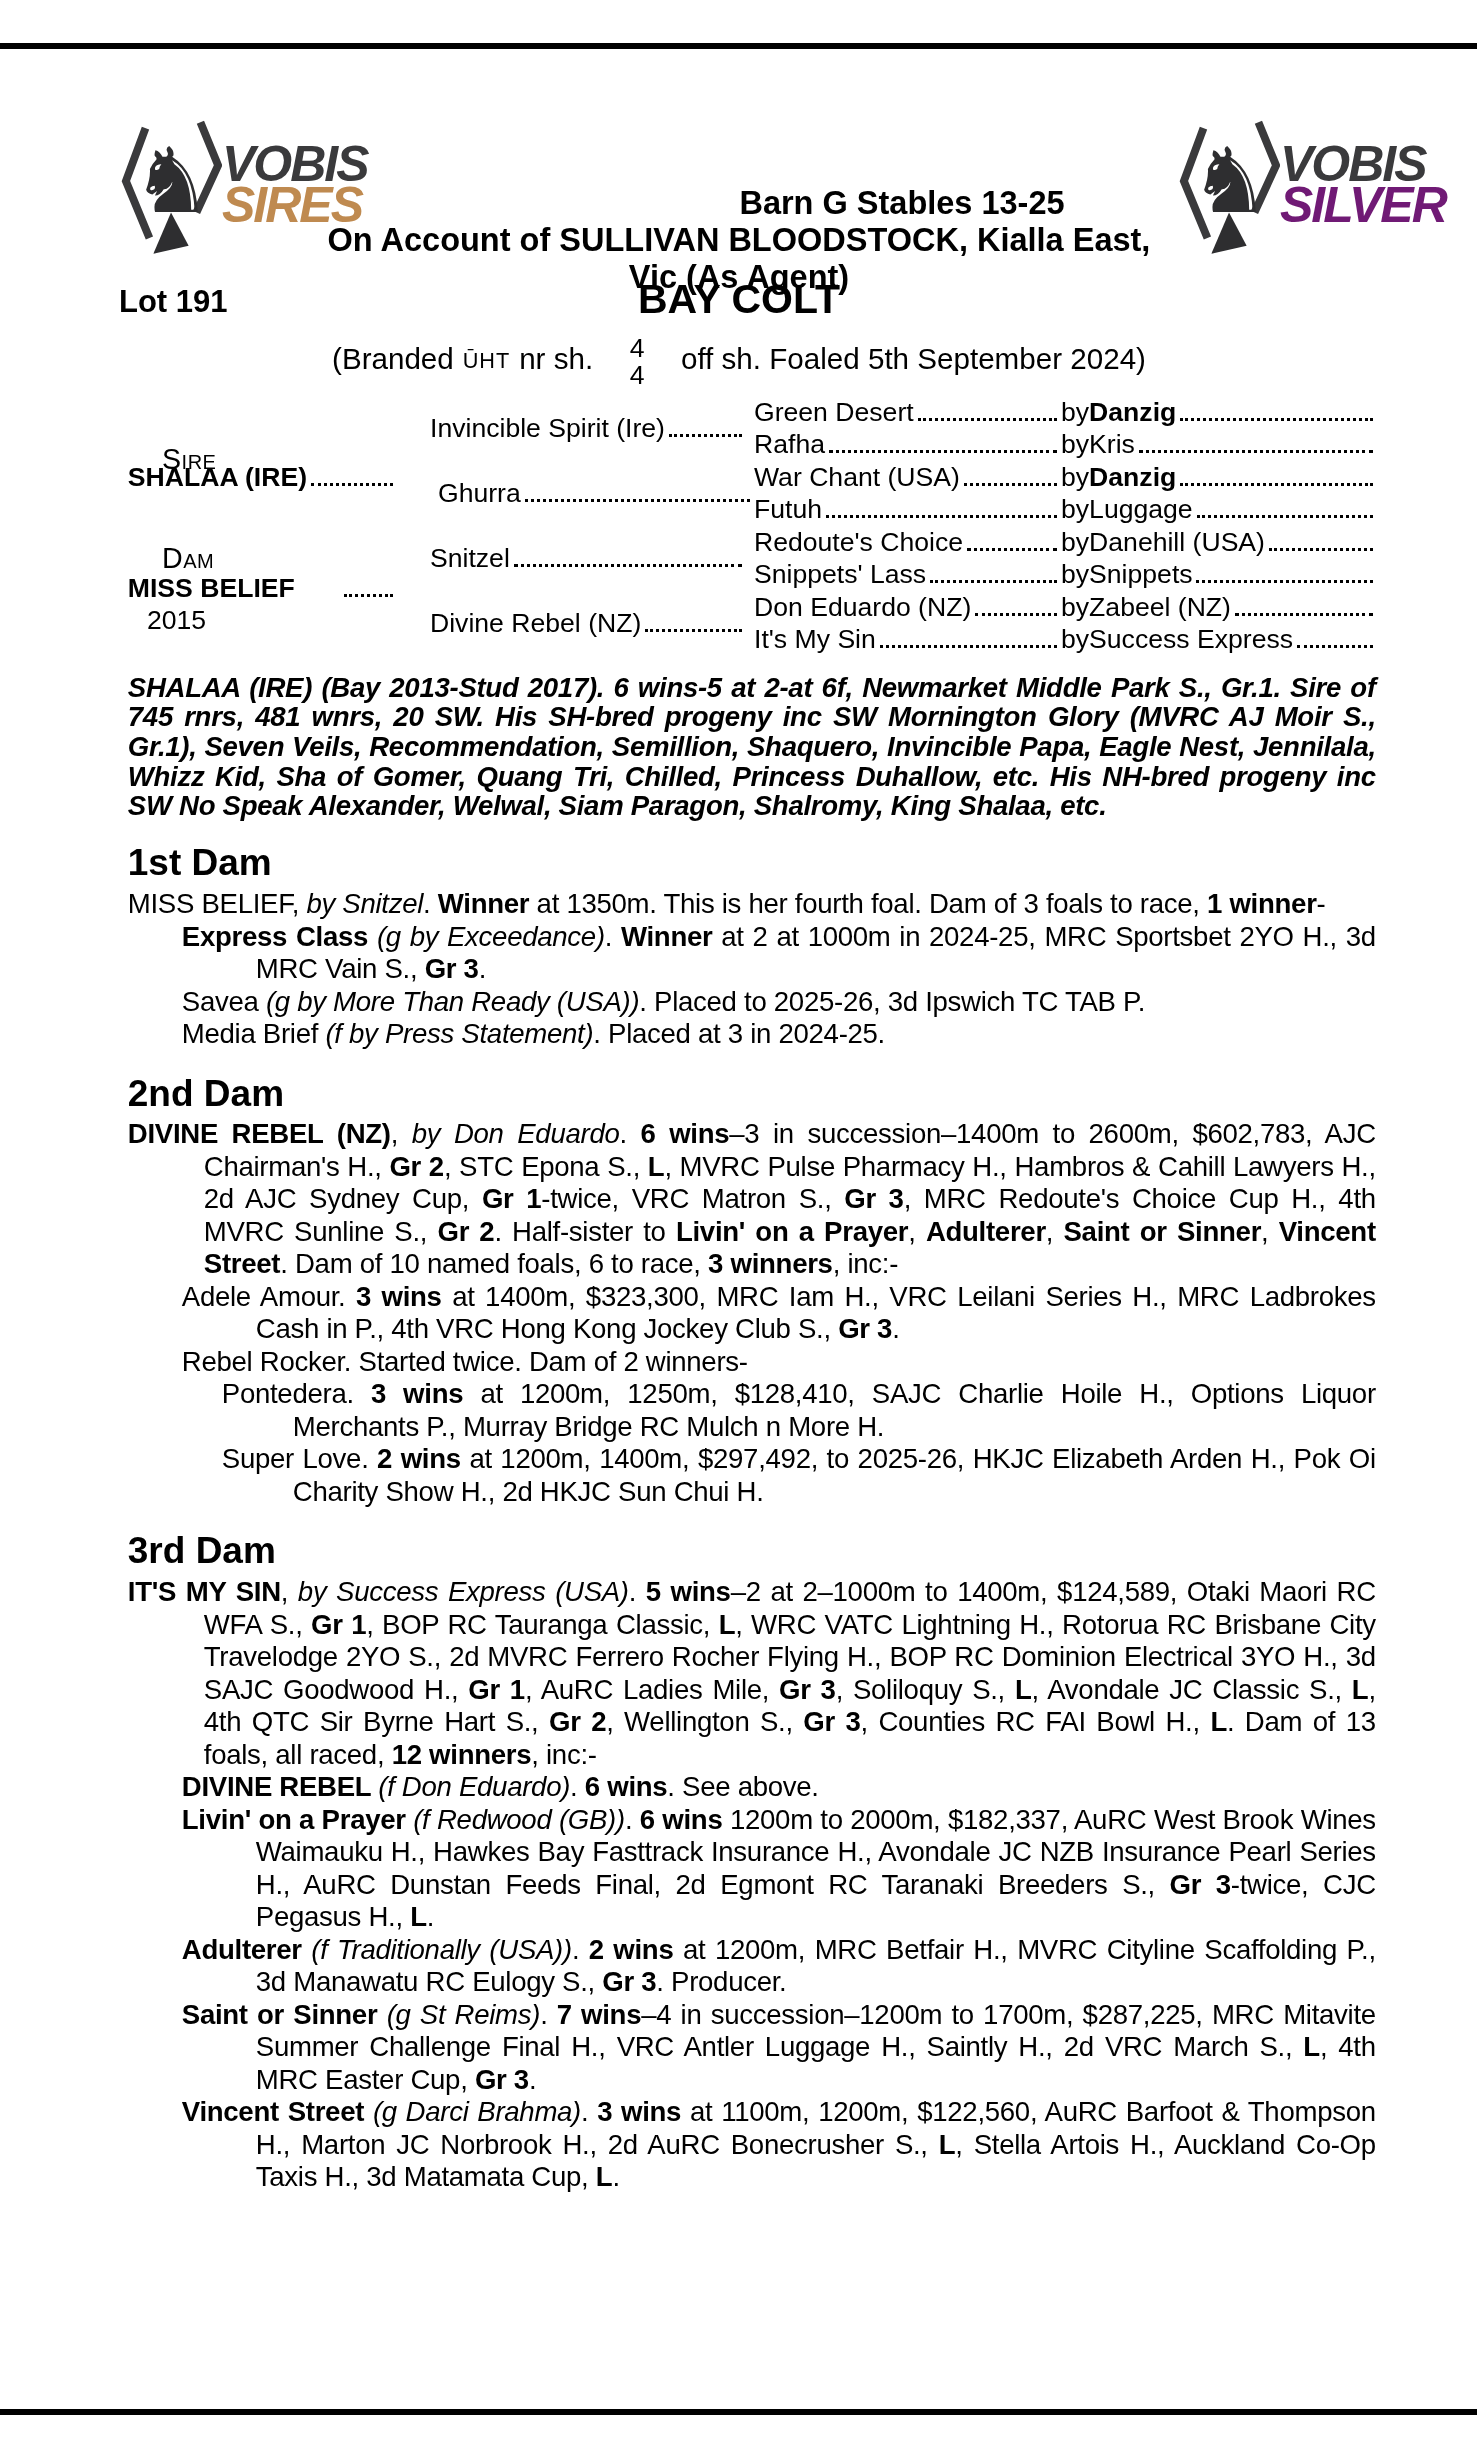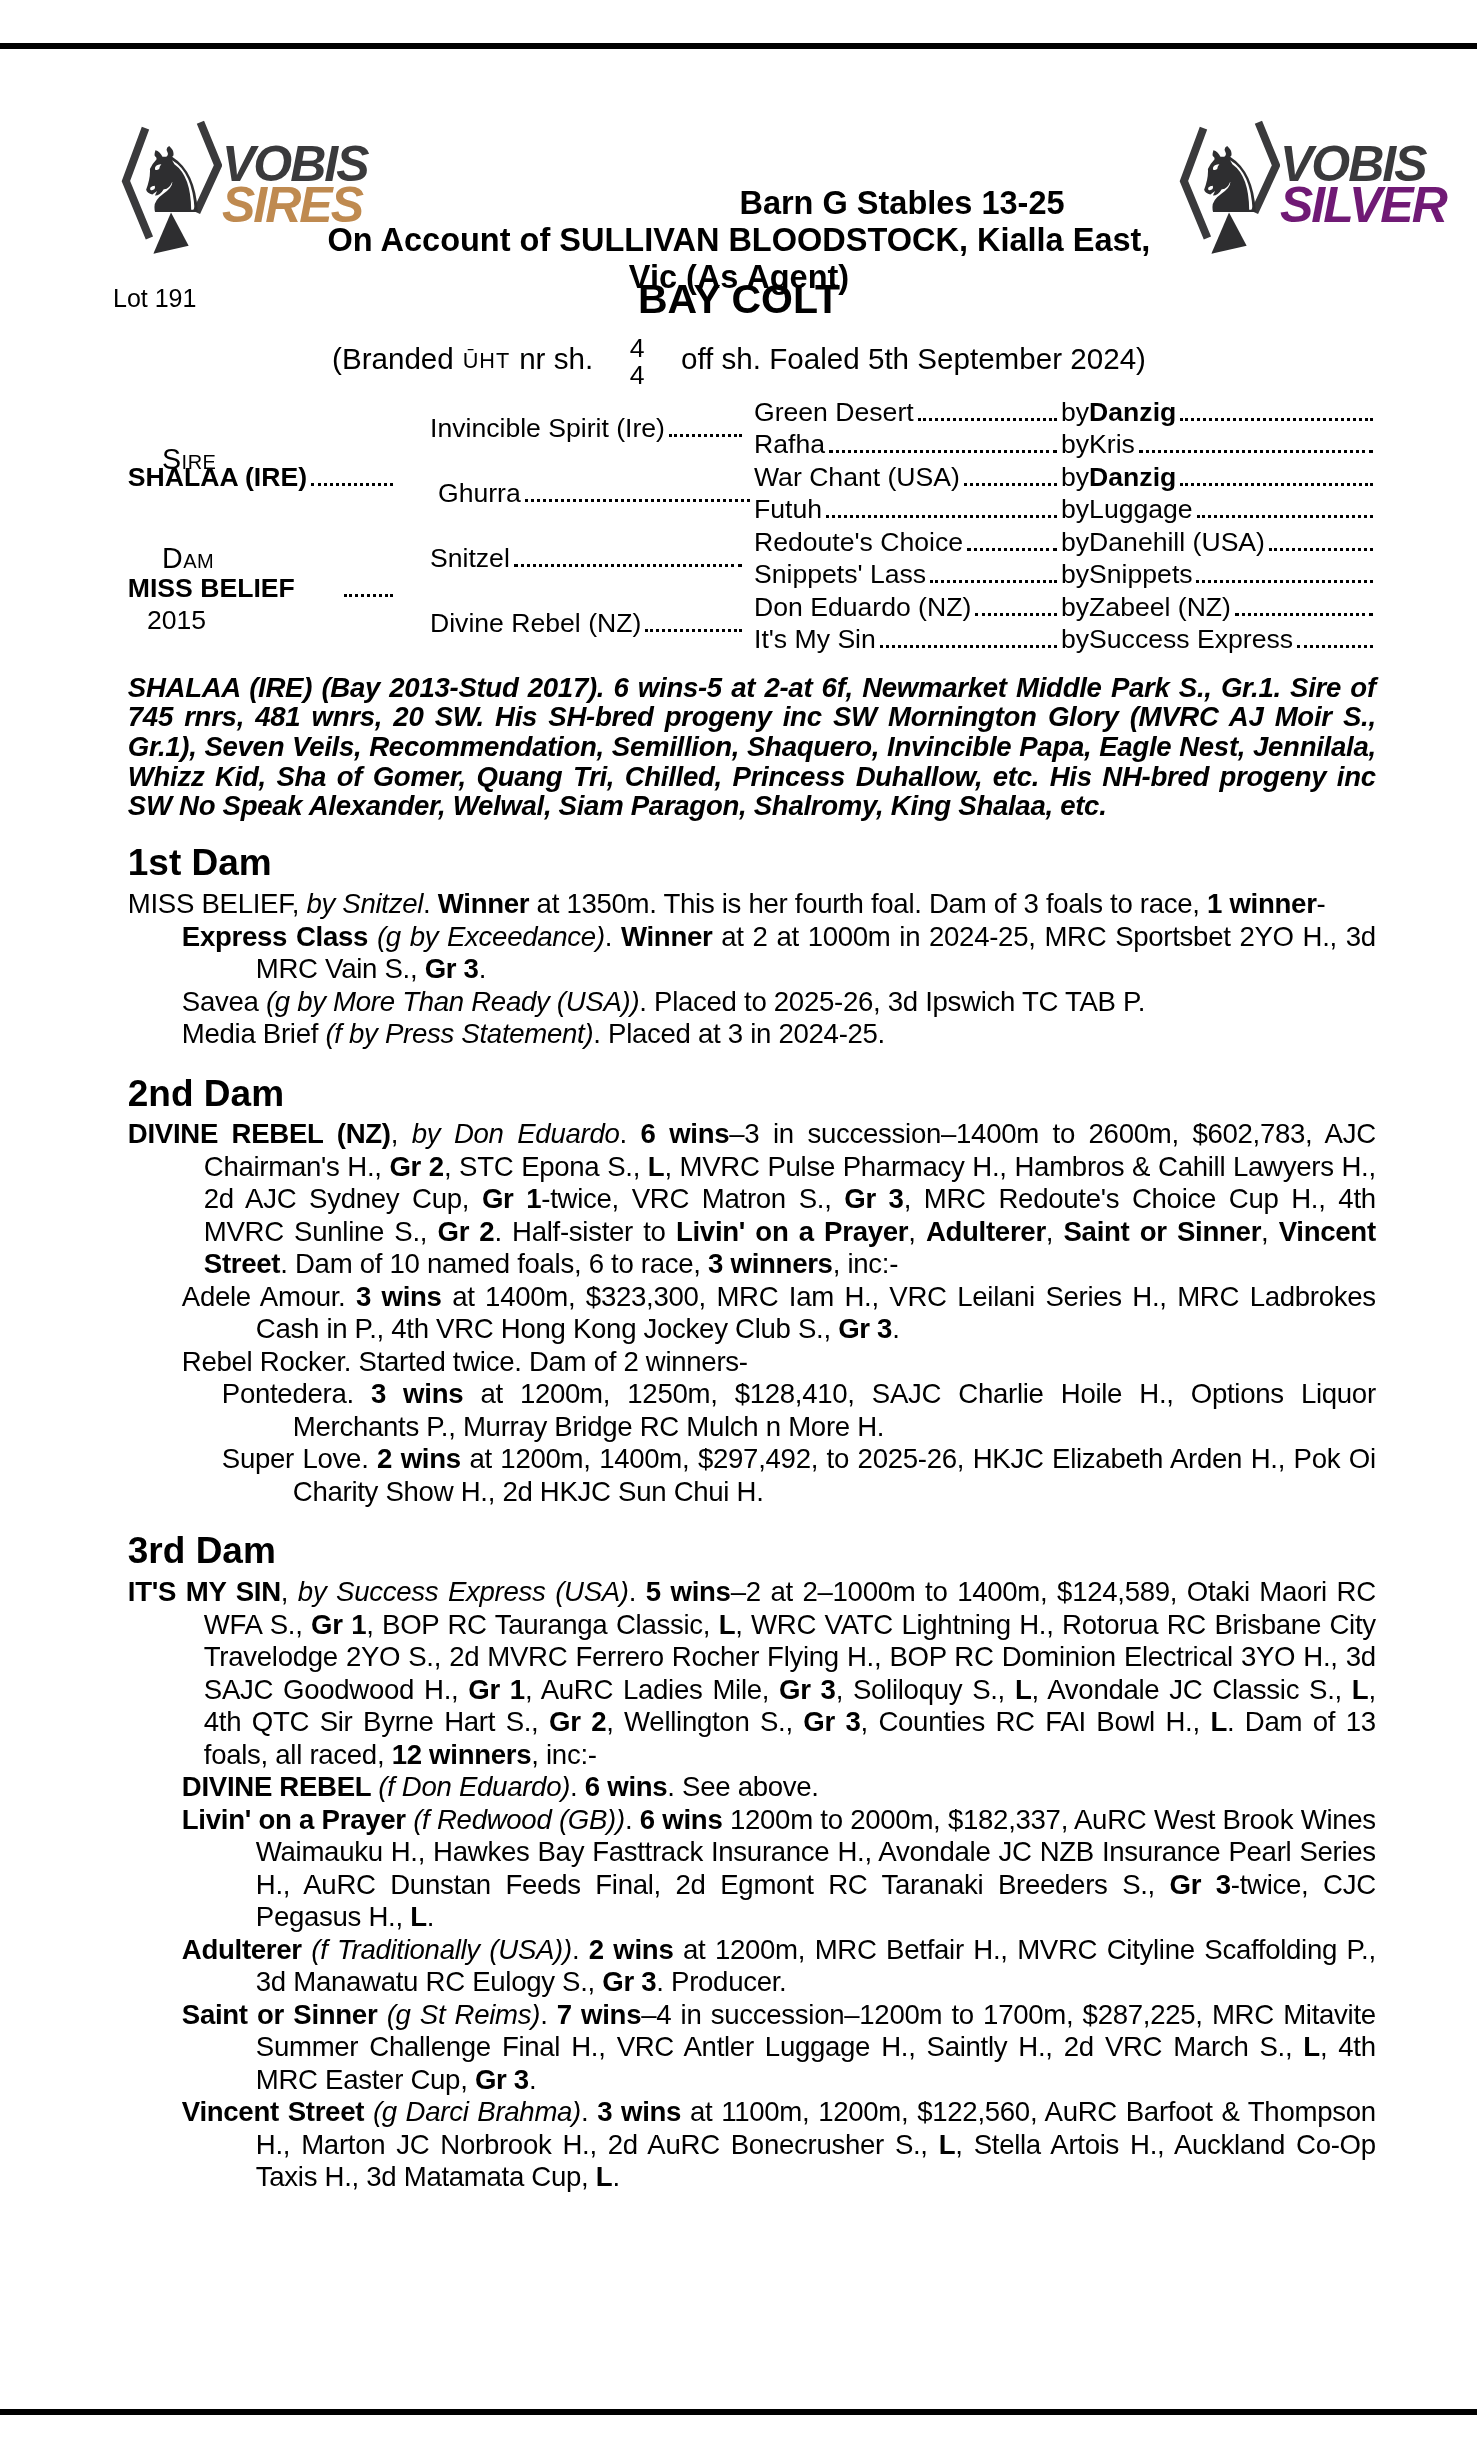--- a/index.html
+++ b/index.html
@@ -19,21 +19,21 @@
   .horse{width:102px;height:150px;display:inline-block;}
   .logo-text{font-weight:bold;font-style:italic;font-size:50px;line-height:41px;letter-spacing:-2px;}
   .logo-text span{display:block;}
 
   
   .hdr{position:absolute;top:185px;left:0;width:1478px;text-align:center;
        font-weight:bold;font-size:32.5px;line-height:37px;}
   .hdr .l1{position:relative;left:163px;display:block;}
   .hdr .l2,.hdr .l3{display:block;}
 
-  .lot{position:absolute;top:284px;left:113px;font-weight:normal;font-size:25px;}
+  .lot{position:absolute;top:284px;left:119px;font-weight:bold;font-size:31px;}
   .title{position:absolute;top:276px;left:0;width:1478px;text-align:center;
          font-weight:bold;font-size:41px;letter-spacing:0px;}
 
   .branded{position:absolute;top:331px;left:0;width:1478px;display:flex;
            justify-content:center;align-items:center;font-size:29.6px;gap:8.9px;}
   .brandmark{font-size:21.7px;letter-spacing:1px;position:relative;top:2px;}
   .frac{display:inline-flex;flex-direction:column;align-items:center;
         font-size:26.6px;line-height:27.6px;margin:0 27.6px;position:relative;top:3.9px;}
 
   

